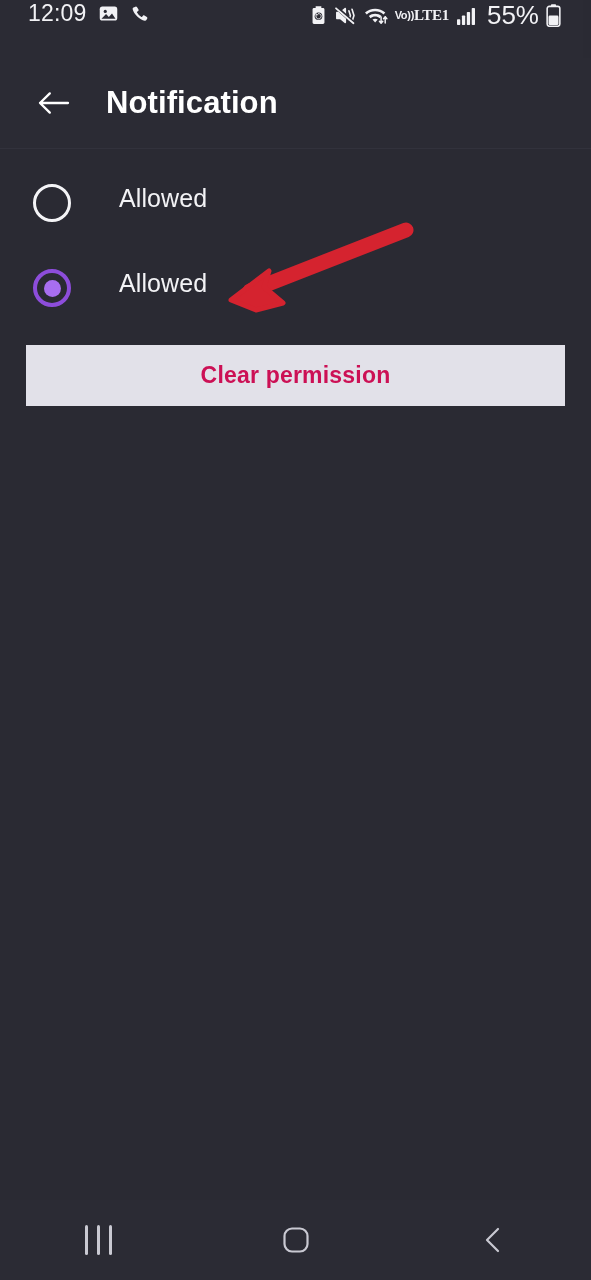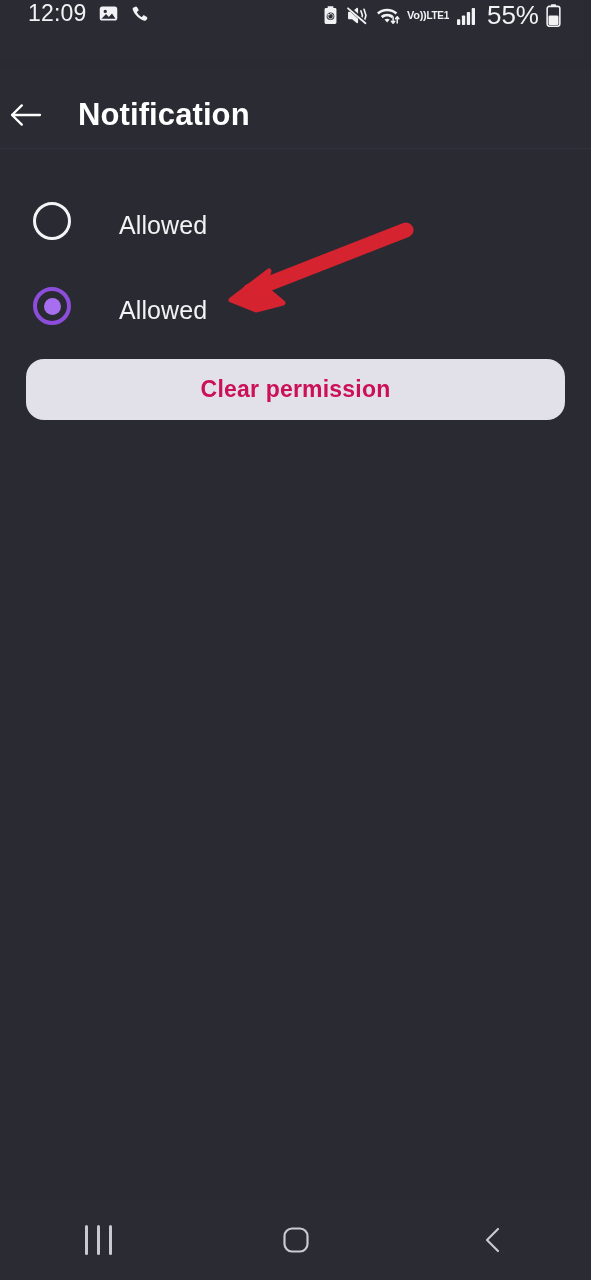--- a/index.html
+++ b/index.html
@@ -30,24 +30,25 @@
     color:#f2f2f5; font-size:23px; letter-spacing:0.2px;
     font-weight:400;
   }
   .sicon { display:flex; align-items:center; justify-content:center; }
   #battery-pct {
     color:#f2f2f5; font-size:26px; font-weight:400; margin-left:2px;
   }
 
   
   #app-bar {
-    position:absolute; left:0; top:70px;
+    position:absolute; left:0; top:58px;
     width:591px; height:90px;
     background:#2b2b34;
     display:flex; align-items:center;
+    padding-left:28px;
   }
   #back-button {
     width:52px; height:52px;
     display:flex; align-items:center; justify-content:center;
     cursor:pointer;
   }
   #page-title {
     color:#ffffff;
     font-size:31px;
     font-weight:700;
@@ -63,21 +64,21 @@
   
   #content {
     position:absolute; left:0; top:149px;
     width:591px; bottom:0;
     background:#2a2a33;
   }
 
   .radio-row {
     position:absolute;
     left:0; width:591px; height:56px;
-    display:flex; align-items:flex-end;
+    display:flex; align-items:flex-start;
     cursor:pointer;
   }
   #row-allowed { top:35px; }
   #row-blocked { top:120px; }
 
   .radio-outer {
     margin-left:33px;
     width:38px; height:38px;
     border-radius:50%;
     display:flex; align-items:center; justify-content:center;
@@ -97,25 +98,25 @@
   }
   .radio-label {
     color:#f3f3f6;
     font-size:25px;
     margin-left:48px;
     letter-spacing:0.1px;
   }
 
   #clear-permission-button {
     position:absolute;
-    left:26px; top:210px;
+    left:26px; top:196px;
     width:539px; height:61px;
     background:#e2e1e9;
     border:none;
-    border-radius:18px;
+    border-radius:0;
     color:#cc1055;
     font-size:23px;
     font-weight:700;
     font-family:"Liberation Sans", sans-serif;
     letter-spacing:0.2px;
     cursor:pointer;
   }
 
   
   #annotation-arrow {
@@ -186,21 +187,21 @@
         <svg width="25" height="21" viewBox="0 0 28 24">
           <path d="M13.6 4.2c4.4 0 8.5 1.6 11.6 4.3l-2 2.3C20.6 8.5 17.2 7.2 13.6 7.2S6.6 8.5 4 10.8l-2-2.3C5.1 5.8 9.2 4.2 13.6 4.2z" fill="#f2f2f5"></path>
           <path d="M13.6 10.1c2.7 0 5.2 1 7.2 2.6l-2 2.3c-1.4-1.2-3.2-1.9-5.2-1.9s-3.8.7-5.2 1.9l-2-2.3c2-1.6 4.5-2.6 7.2-2.6z" fill="#f2f2f5"></path>
           <path d="M13.6 15.6c1.1 0 2.2.4 3 1.1l-3 3.4-3-3.4c.8-.7 1.9-1.1 3-1.1z" fill="#f2f2f5"></path>
           <path d="M20.4 13.6v6.6M20.4 20.8l-1.9-2.2M20.4 20.8l1.9-2.2" stroke="#f2f2f5" stroke-width="1.7" fill="none" stroke-linecap="round"></path>
           <path d="M25.1 20.6v-6.6M25.1 13.4l-1.9 2.2M25.1 13.4l1.9 2.2" stroke="#f2f2f5" stroke-width="1.7" fill="none" stroke-linecap="round"></path>
         </svg>
       </span>
       <span class="sicon" style="flex-direction:row;line-height:0.92;">
         <span style="color:#f2f2f5;font-size:11px;font-weight:700;letter-spacing:-0.3px;">Vo))</span>
-        <span style="color:#f2f2f5;font-size:10px;font-weight:700;letter-spacing:-0.3px;">LTE1</span>
+        <span style="color:#f2f2f5;font-size:15px;font-weight:700;letter-spacing:-0.3px;font-family:Liberation Serif, serif;">LTE1</span>
       </span>
       <span class="sicon">
         <svg width="22" height="20" viewBox="0 0 24 22">
           <rect x="1" y="14.5" width="3.6" height="6.5" rx="0.8" fill="#f2f2f5"></rect>
           <rect x="6.4" y="10.5" width="3.6" height="10.5" rx="0.8" fill="#f2f2f5"></rect>
           <rect x="11.8" y="6.5" width="3.6" height="14.5" rx="0.8" fill="#f2f2f5"></rect>
           <rect x="17.2" y="2.2" width="3.6" height="18.8" rx="0.8" fill="#f2f2f5"></rect>
         </svg>
       </span>
       <span id="battery-pct">55%</span>

